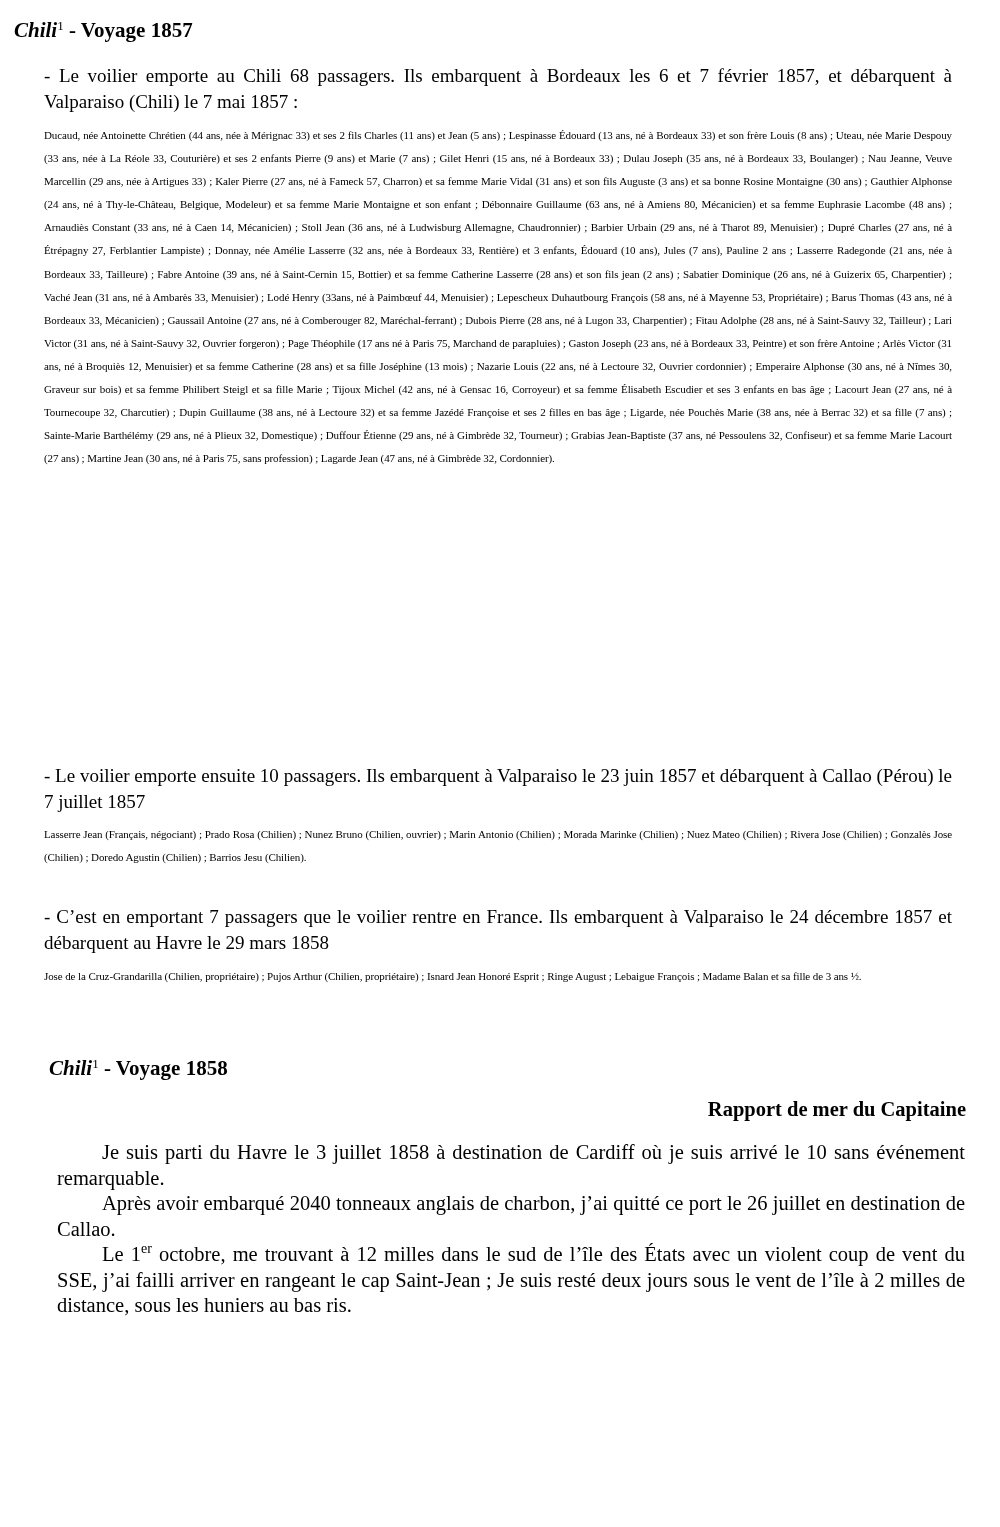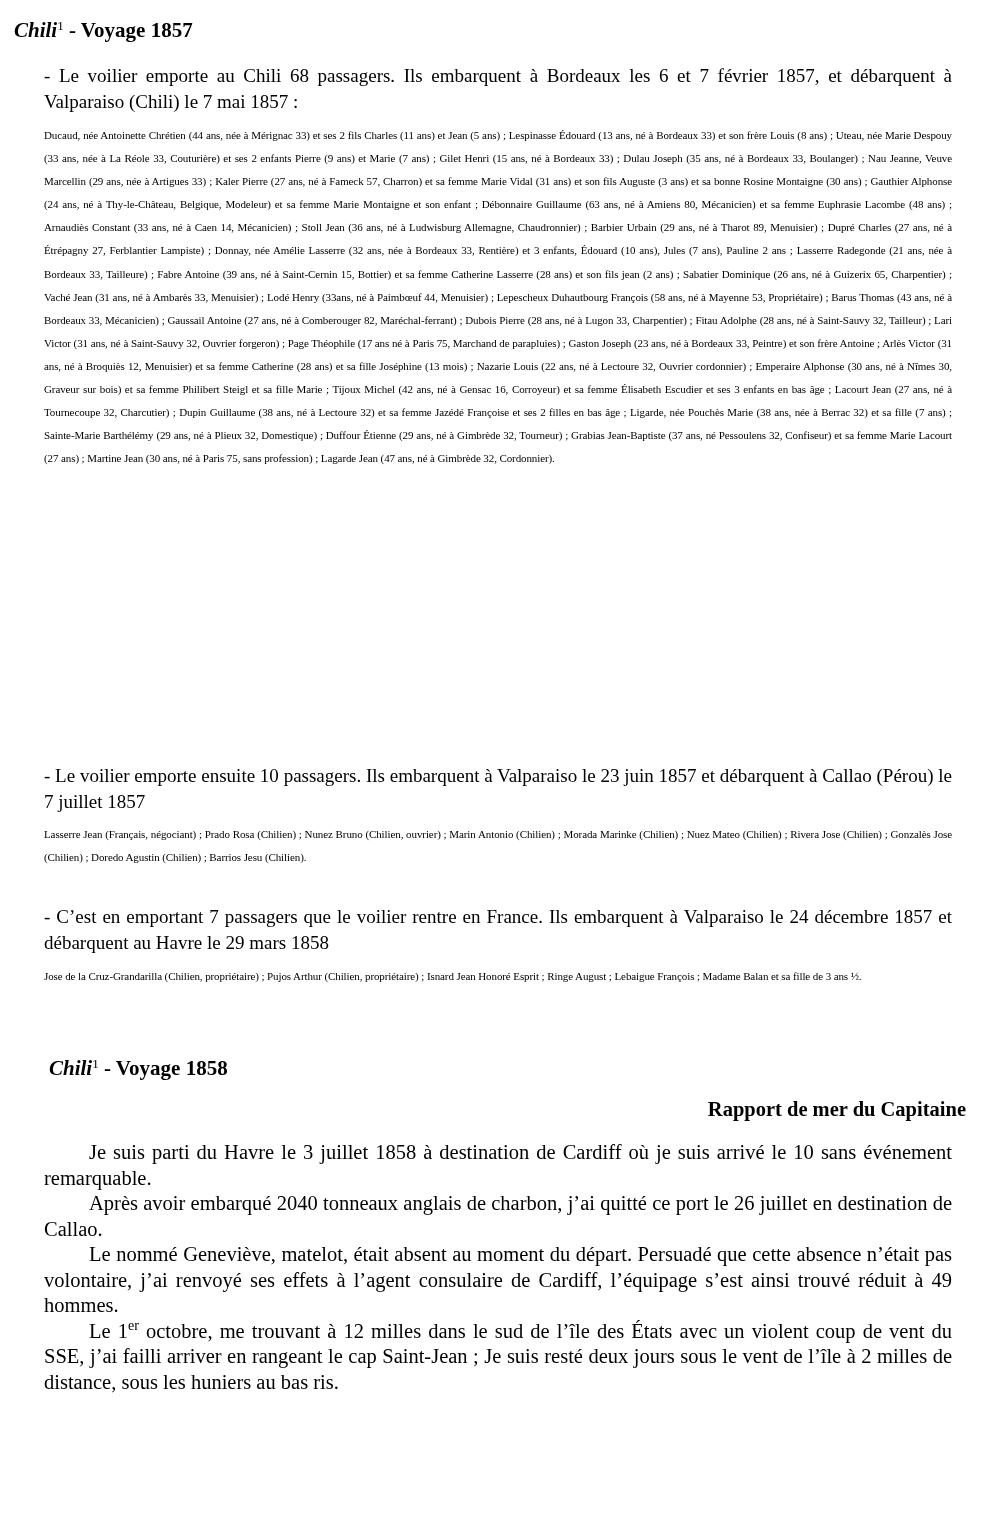--- a/index.html
+++ b/index.html
@@ -20,21 +20,21 @@
   }
   .list {
     position: absolute; left: 44px; width: 908px; font-size: 11px; line-height: 23.1px;
     text-align: justify; margin: 0; letter-spacing: -0.1px;
   }
   .center-title {
     position: absolute; left: 0; width: 966px; text-align: right; font-size: 20.5px;
     font-weight: bold; line-height: 24px;
   }
   .report {
-    position: absolute; left: 44px; width: 908px; font-size: 20.5px; line-height: 25.5px;
+    position: absolute; left: 57px; width: 908px; font-size: 20.5px; line-height: 25.5px;
     text-align: justify; margin: 0;
   }
   .report p { margin: 0; text-indent: 45px; }
   .report sup { font-size: 14px; vertical-align: 8px; line-height: 0; }
 </style>
 </head>
 <body>
 
 <div class="page">
 
@@ -53,17 +53,16 @@
 
   <div class="heading" style="top:1056px;margin-left:35px;">
     <span class="ital">Chili</span><sup>1</sup><span> - Voyage 1858</span>
   </div>
 
   <div class="center-title" style="top:1097px;">Rapport de mer du Capitaine</div>
 
   <div class="report" style="top:1140px;">
     <p>Je suis parti du Havre le 3 juillet 1858 à destination de Cardiff où je suis arrivé le 10 sans événement remarquable.</p>
     <p>Après avoir embarqué 2040 tonneaux anglais de charbon, j’ai quitté ce port le 26 juillet en destination de Callao.</p>
-    <p>Le nommé Geneviève, matelot, était absent au moment du départ. Persuadé que cette absence n’était pas volontaire, j’ai renvoyé ses effets à l’agent consulaire de Cardiff, l’équipage s’est ainsi trouvé réduit à 49 hommes.</p>
     <p><span>Le 1</span><sup>er</sup><span> octobre, me trouvant à 12 milles dans le sud de l’île des États avec un violent coup de vent du SSE, j’ai failli arriver en rangeant le cap Saint-Jean ; Je suis resté deux jours sous le vent de l’île à 2 milles de distance, sous les huniers au bas ris.</span></p>
   </div>
 
 </div>
 
 </body></html>

